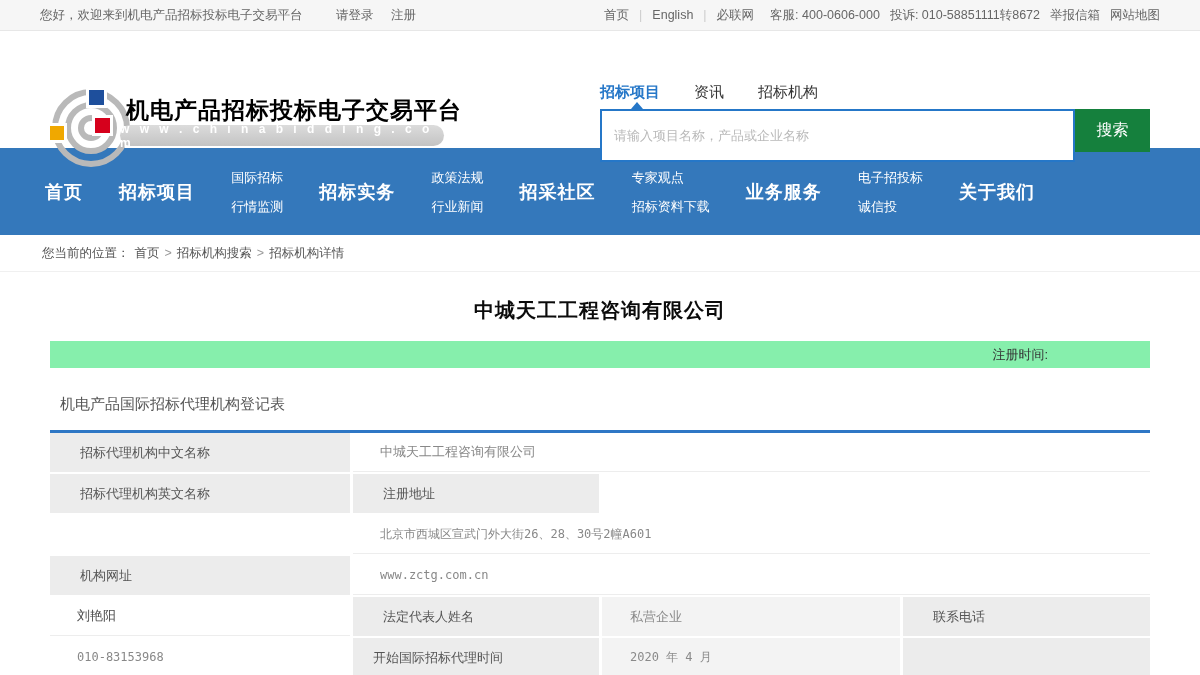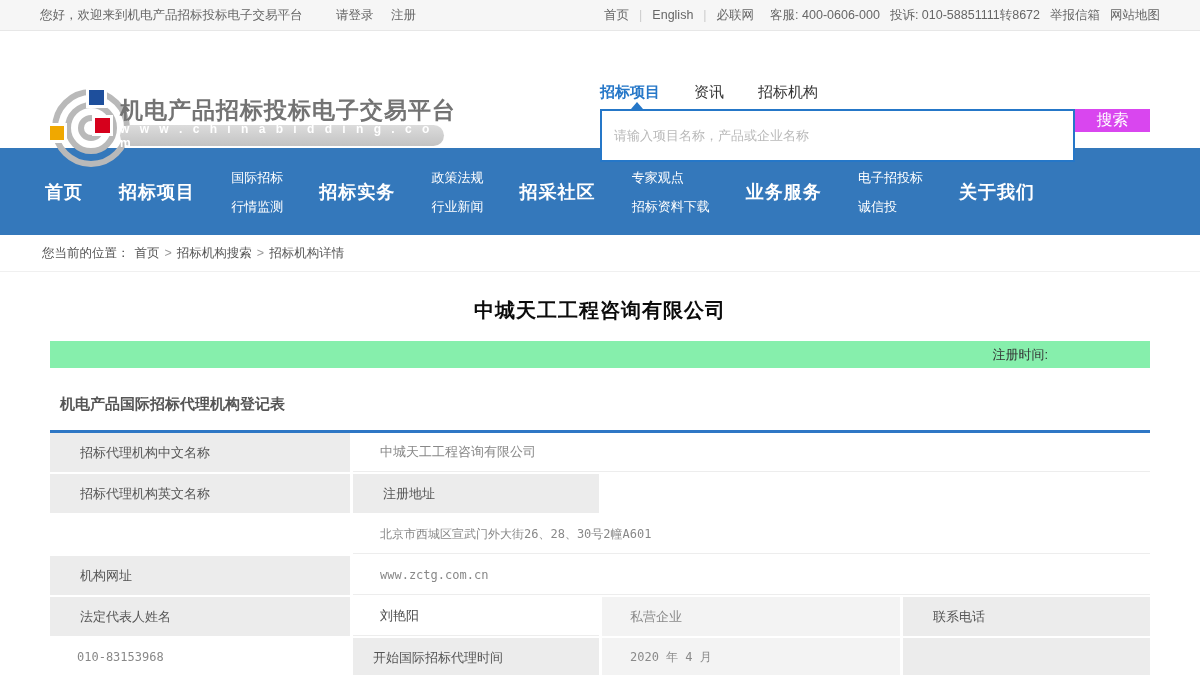--- a/index.html
+++ b/index.html
@@ -22,40 +22,40 @@
   .header { position:relative; height:117px; background:#fff; }
   .logo-arcs { position:absolute; left:52px; top:58px; width:78px; height:78px; }
   .arc { position:absolute; border-radius:50%; border:6px solid #b9b9b9; }
   .arc1 { inset:0; }
   .arc2 { inset:13px; }
   .arc3 { inset:26px; }
   .sq { position:absolute; outline:3px solid #fff; }
   .sq-blue   { left:37px; top:1px;  width:15px; height:15px; background:#1e4f9c; }
   .sq-orange { left:-2px; top:37px; width:14px; height:14px; background:#f0a800; }
   .sq-red    { left:43px; top:29px; width:15px; height:15px; background:#d6001c; }
-  .site-title { position:absolute; left:120px; top:64px; font-size:23px; font-weight:bold;
-    color:#737373; letter-spacing:1px; }
+  .site-title { position:absolute; left:126px; top:64px; font-size:23px; font-weight:bold;
+    color:#000000; letter-spacing:1px; }
   .site-pill { position:absolute; left:120px; top:94px; width:324px; height:21px;
     border-radius:11px; background:linear-gradient(#dcdcdc,#c3c3c3);
     color:#fff; font-size:12px; font-weight:bold; letter-spacing:3.5px;
     display:flex; align-items:center; justify-content:center; }
 
   .search-tabs { position:absolute; left:600px; top:52px; display:flex; gap:34px;
     font-size:15px; color:#333; }
   .search-tabs .tab { cursor:pointer; }
   .search-tabs .tab.active { color:#2577c8; font-weight:bold; }
   .tab-pointer { position:absolute; left:631px; top:71px; width:0; height:0;
     border-left:6px solid transparent; border-right:6px solid transparent;
     border-bottom:7px solid #2577c8; }
   .search-input { position:absolute; left:600px; top:78px; width:475px; height:53px;
     border:2px solid #2577c8; background:#fff; padding:0 12px; font-size:13px;
     color:#555; outline:none; }
   .search-input::placeholder { color:#b9b9b9; }
-  .search-btn { position:absolute; left:1075px; top:78px; width:75px; height:23px;
-    background:#d946ef; color:#fff; font-size:16px; border:none; cursor:pointer;
+  .search-btn { position:absolute; left:1075px; top:78px; width:75px; height:43px;
+    background:#15803d; color:#fff; font-size:16px; border:none; cursor:pointer;
     display:flex; align-items:center; justify-content:center; }
 
   
   .nav { height:87px; background:#3478bb; }
   .nav-inner { margin-left:45px; width:990px; height:100%; display:flex;
     align-items:center; justify-content:space-between; }
   .nav-item { color:#fff; cursor:pointer; text-align:left; }
   .nav-item.big { font-size:18px; font-weight:bold; letter-spacing:1px; }
   .nav-item.stacked { font-size:13px; line-height:29px; font-weight:normal; }
 
@@ -64,21 +64,21 @@
     font-size:12.5px; color:#555; border-bottom:1px solid #f0f0f0; }
   .breadcrumb a { color:#555; margin:0 5px; }
   .breadcrumb .bc-sep { color:#999; }
 
   
   .company-title { margin-top:25px; text-align:center; font-size:20px;
     font-weight:bold; color:#0b0b0b; letter-spacing:1px; }
   .reg-bar { margin:17px auto 0 50px; width:1100px; height:27px; background:#86efac;
     display:flex; align-items:center; justify-content:flex-end; padding-right:102px;
     font-size:13px; color:#333; }
-  .section-title { margin:27px 0 16px 60px; font-size:15px; font-weight:bold; color:#555; }
+  .section-title { margin:27px 0 16px 60px; font-size:15px; font-weight:normal; color:#555; }
   .blue-rule { margin:9px 0 0 50px; width:1100px; height:3px; background:#2e77c5; }
 
   
   .rtable { margin-left:50px; width:1100px; display:grid;
     grid-template-columns:300px 246px 298px 1fr; gap:2px 3px; background:#fff; }
   .cell { height:39px; display:flex; align-items:center; font-size:13px; }
   .lbl { background:#ececec; color:#555; padding-left:30px; }
   .lbl2 { background:#ececec; color:#555; padding-left:20px; }
   .val { background:#fff; color:#888; padding-left:27px; border-bottom:1px solid #ededed; }
   .val4 { background:#f3f3f3; color:#8a8a8a; padding-left:28px; }
@@ -183,22 +183,22 @@
   <div class="cell val span3">中城天工工程咨询有限公司</div>
 
   <div class="cell lbl">招标代理机构英文名称</div>
 
   <div class="cell lbl">注册地址</div>
   <div class="cell val span3 mono">北京市西城区宣武门外大街26、28、30号2幢A601</div>
 
   <div class="cell lbl">机构网址</div>
   <div class="cell val span3 mono">www.zctg.com.cn</div>
 
+  <div class="cell val val-dark">刘艳阳</div>
   <div class="cell lbl">法定代表人姓名</div>
-  <div class="cell val val-dark">刘艳阳</div>
   <div class="cell val4">私营企业</div>
 
   <div class="cell lbl">联系电话</div>
   <div class="cell val mono">010-83153968</div>
   <div class="cell lbl2">开始国际招标代理时间</div>
   <div class="cell val4 mono">2020 年 4 月</div>
 
   <div class="cell lbl"></div>
   <div class="cell val"></div>
   <div class="cell lbl2"></div>

